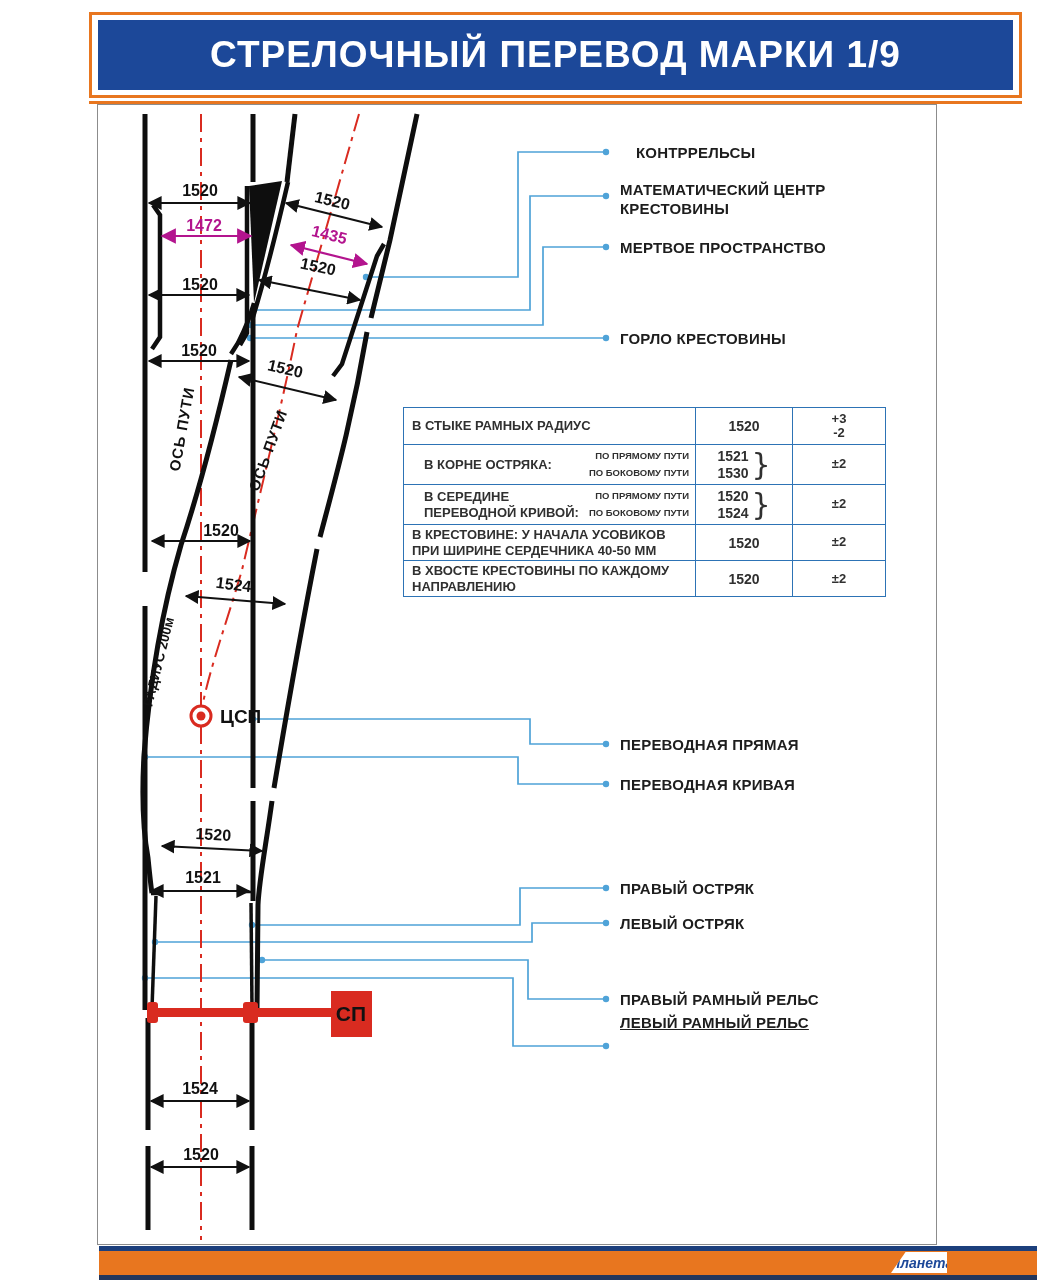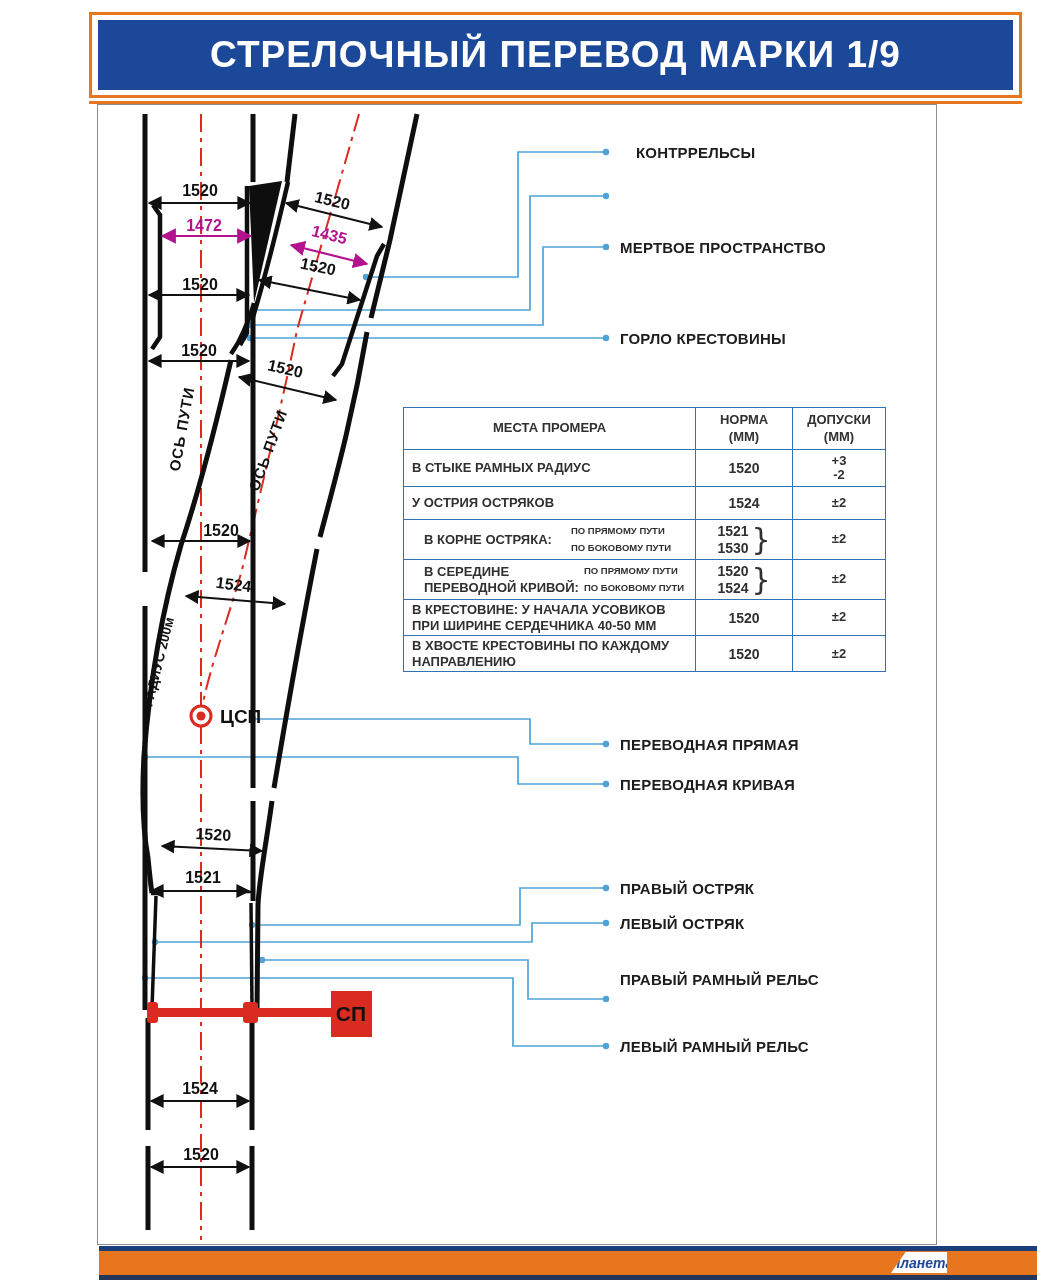--- a/index.html
+++ b/index.html
@@ -22,21 +22,21 @@
   .meas-table{position:absolute;left:403px;top:407px;width:482px;border-collapse:collapse;
               table-layout:fixed;background:#ffffff;}
   .meas-table td{border:1.6px solid #2d73b5;color:#303030;font-weight:700;font-size:13px;
                  padding:2px 6px;vertical-align:middle;}
   .meas-table .hd{text-align:center;white-space:pre-line;line-height:1.25;font-size:13px;}
   .meas-table .place{padding-left:8px;line-height:1.2;}
   .meas-table .norm{text-align:center;font-size:14px;}
   .meas-table .tol{text-align:center;white-space:pre-line;line-height:1.1;}
   .place-flex{display:flex;align-items:center;}
   .place-flex .pmain{flex:1 1 auto;margin-left:12px;}
-  .subs{width:118px;font-size:9.5px;line-height:1.7;font-weight:700;}
+  .subs{width:118px;font-size:9.5px;line-height:1.7;font-weight:700;text-align:right;}
   .norm-flex{display:flex;align-items:center;justify-content:center;}
   .norm-nums{white-space:pre-line;line-height:1.15;}
   .brace{font-family:"DejaVu Sans",sans-serif;font-size:30px;font-weight:400;margin-left:3px;}
   
   .ft-navy{position:absolute;left:99px;top:1246px;width:938px;height:5px;background:#1c3f7c;}
   .ft-orange{position:absolute;left:99px;top:1251px;width:938px;height:24px;background:#e8761f;}
   .ft-dark{position:absolute;left:99px;top:1275px;width:938px;height:5px;background:#22365c;}
   .logo{position:absolute;left:891px;top:1252px;width:56px;height:21px;background:#ffffff;
         clip-path:polygon(26% 0,100% 0,100% 100%,0 100%);display:flex;align-items:center;
         justify-content:center;gap:3px;}
@@ -184,53 +184,42 @@
     <g fill="#d92b20">
       <rect x="150" y="1008" width="182" height="9"></rect>
       <rect x="147" y="1002" width="11" height="21" rx="3"></rect>
       <rect x="243" y="1002" width="15" height="21" rx="3"></rect>
       <rect x="331" y="991" width="41" height="46"></rect>
     </g>
     <text x="351" y="1021" font-size="21" font-weight="bold" fill="#111" text-anchor="middle">СП</text>
   </svg>
 
   <div class="lbl" style="top:144px;margin-left:16px;">КОНТРРЕЛЬСЫ</div>
+  <div class="lbl" style="top:181px;width:250px;">МАТЕМАТИЧЕСКИЙ ЦЕНТР КРЕСТОВИНЫ</div>
   <div class="lbl" style="top:239px;">МЕРТВОЕ ПРОСТРАНСТВО</div>
   <div class="lbl" style="top:330px;">ГОРЛО КРЕСТОВИНЫ</div>
   <div class="lbl" style="top:736px;">ПЕРЕВОДНАЯ ПРЯМАЯ</div>
   <div class="lbl" style="top:776px;">ПЕРЕВОДНАЯ КРИВАЯ</div>
   <div class="lbl" style="top:880px;">ПРАВЫЙ ОСТРЯК</div>
   <div class="lbl" style="top:915px;">ЛЕВЫЙ ОСТРЯК</div>
-  <div class="lbl" style="top:971px;">ПРАВЫЙ РАМНЫЙ РЕЛЬС</div>
-  <div class="lbl" style="top:1038px;">ЛЕВЫЙ РАМНЫЙ РЕЛЬС</div>
+  <div class="lbl" style="top:991px;">ПРАВЫЙ РАМНЫЙ РЕЛЬС</div>
+  <div class="lbl" style="top:1014px;text-decoration:underline;">ЛЕВЫЙ РАМНЫЙ РЕЛЬС</div>
 
   <table class="meas-table">
     <colgroup>
         <col style="width:292px">
         <col style="width:97px">
         <col style="width:93px">
       </colgroup>
     <tbody>
-        <tr style="height:42px">
-      <td class="hd">МЕСТА ПРОМЕРА</td>
-      <td class="hd">НОРМА
-(ММ)</td>
-      <td class="hd">ДОПУСКИ
-(ММ)</td>
-    </tr>
     <tr style="height:37px">
       <td class="place">В СТЫКЕ РАМНЫХ РАДИУС</td>
       <td class="norm">1520</td>
       <td class="tol">+3
 -2</td>
-    </tr>
-    <tr style="height:33px">
-      <td class="place">У ОСТРИЯ ОСТРЯКОВ</td>
-      <td class="norm">1524</td>
-      <td class="tol">±2</td>
     </tr>
     <tr style="height:35px">
       <td class="place">
         <div class="place-flex">
           <span class="pmain">В КОРНЕ ОСТРЯКА:</span>
           <span class="subs"><span>ПО ПРЯМОМУ ПУТИ</span><br>
           <span>ПО БОКОВОМУ ПУТИ</span></span>
         </div>
       </td>
       <td class="norm">

